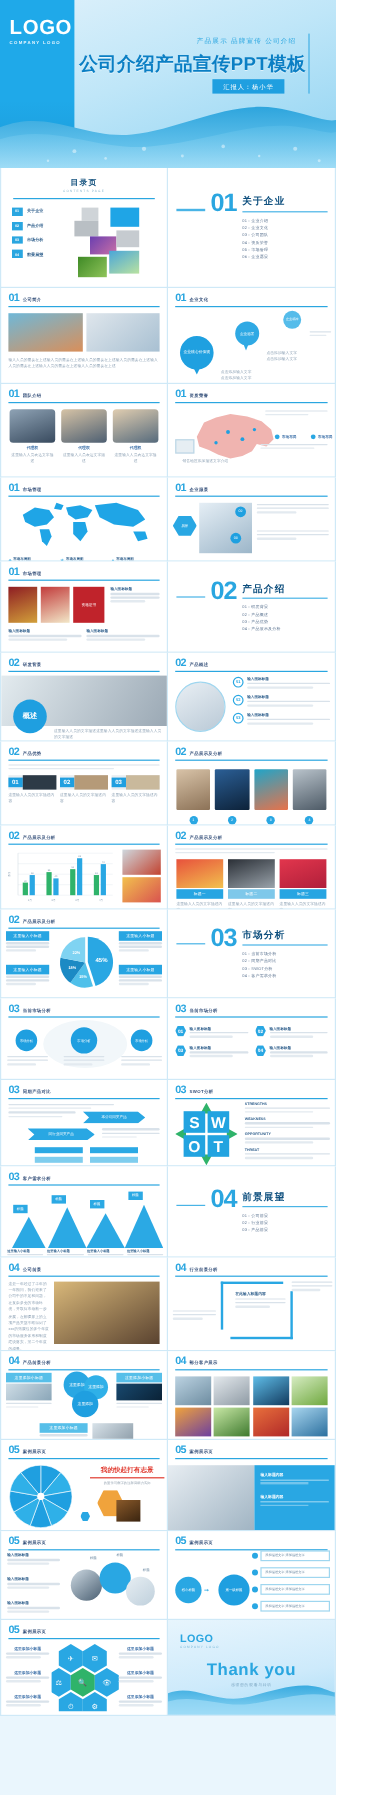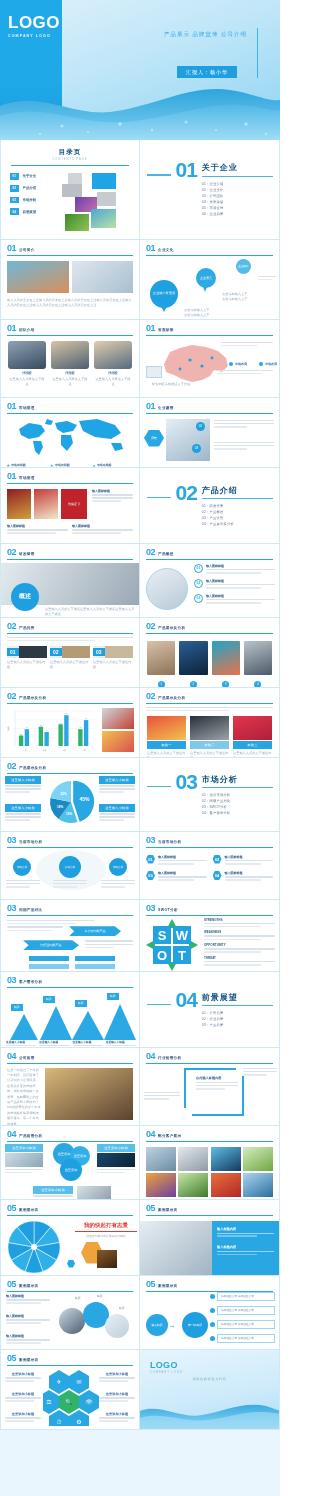--- a/index.html
+++ b/index.html
@@ -78,20 +78,21 @@
 <div class="page">
 
   <div class="cover">
     <div class="cover-left-fade"></div>
     <div class="logo-box">
       <div class="logo-main">LOGO</div>
       <div class="logo-sub">COMPANY LOGO</div>
     </div>
     <div class="cover-rule"></div>
     <div class="cover-kicker">产品展示   品牌宣传  公司介绍</div>
+    <div class="cover-title">公司介绍产品宣传PPT模板</div>
     <div class="cover-speaker">汇报人：杨小华</div>
 
     <svg class="water" viewBox="0 0 280 64" preserveAspectRatio="none">
       <defs>
         <linearGradient id="wg" x1="0" y1="0" x2="0" y2="1">
           <stop offset="0" stop-color="#2ea5dd"></stop>
             <stop offset="1" stop-color="#7fd0f2"></stop>
         </linearGradient>
         <linearGradient id="wg2" x1="0" y1="0" x2="0" y2="1">
           <stop offset="0" stop-color="#55bbe8"></stop>
@@ -1145,20 +1146,21 @@
               <div class="cap">这里添加小标题</div>
               <div class="txtline" style="margin-top:1.5px"></div>
               <div class="txtline s" style="width:80%"></div>
             </div>
         </div>
       </div>
 
       <div class="slide thanks" style="height:80px">
         <div class="ty-logo">LOGO</div>
         <div class="ty-logosub">COMPANY LOGO</div>
+        <div class="ty-main">Thank you</div>
         <div class="ty-sub">感谢您的观看与聆听</div>
         <svg style="position:absolute;left:0;bottom:0;width:140px;height:30px" viewBox="0 0 140 30" preserveAspectRatio="none">
           <defs>
             <linearGradient id="wg3" x1="0" y1="0" x2="0" y2="1">
                 <stop offset="0" stop-color="#3aabe0"></stop>
                 <stop offset="1" stop-color="#8fd6f4"></stop>
               </linearGradient>
           </defs>
           <path d="M0,12 C20,4 40,20 62,16 C84,12 104,2 126,7 C133,9 138,12 140,11 L140,30 L0,30 Z" fill="url(#wg3)"></path>
           <path d="M0,19 C22,12 44,24 68,21 C92,18 112,10 134,14 L140,15 L140,30 L0,30 Z" fill="#a8e0f8" opacity=".6"></path>

